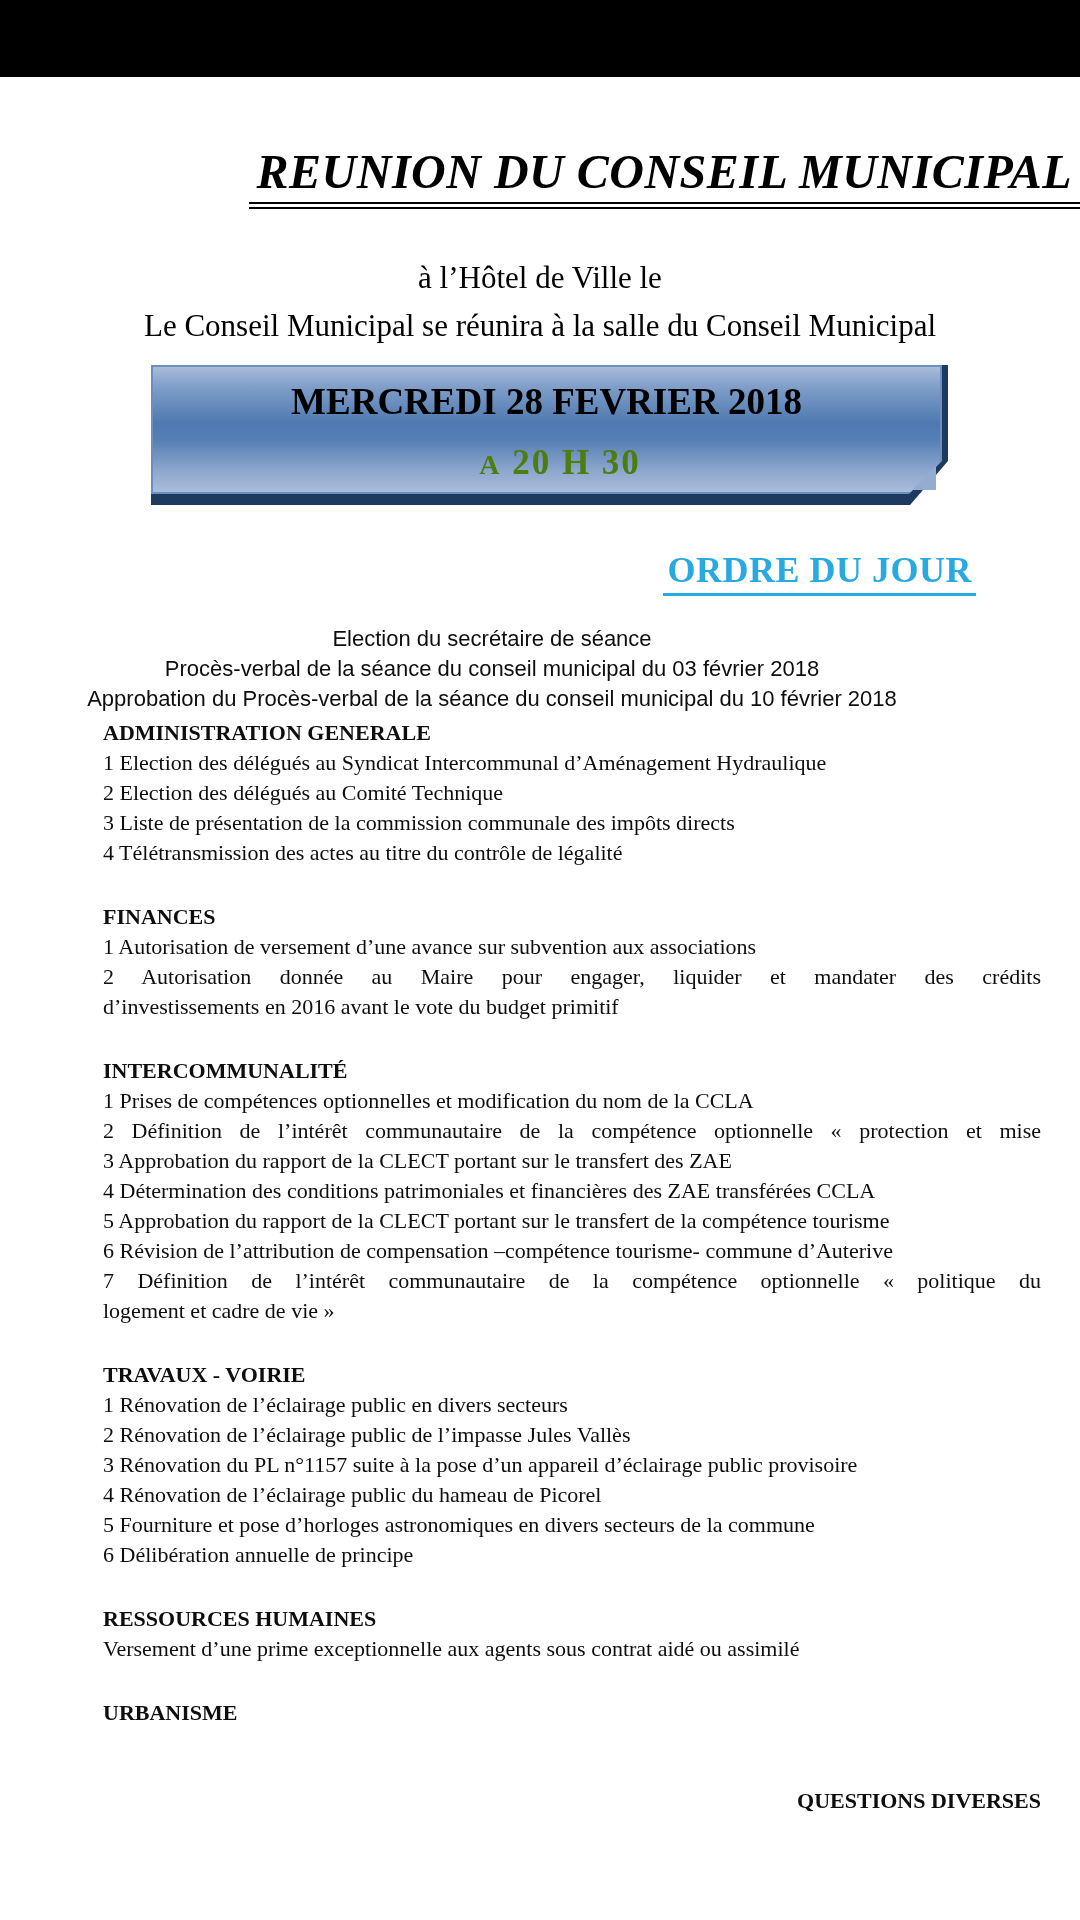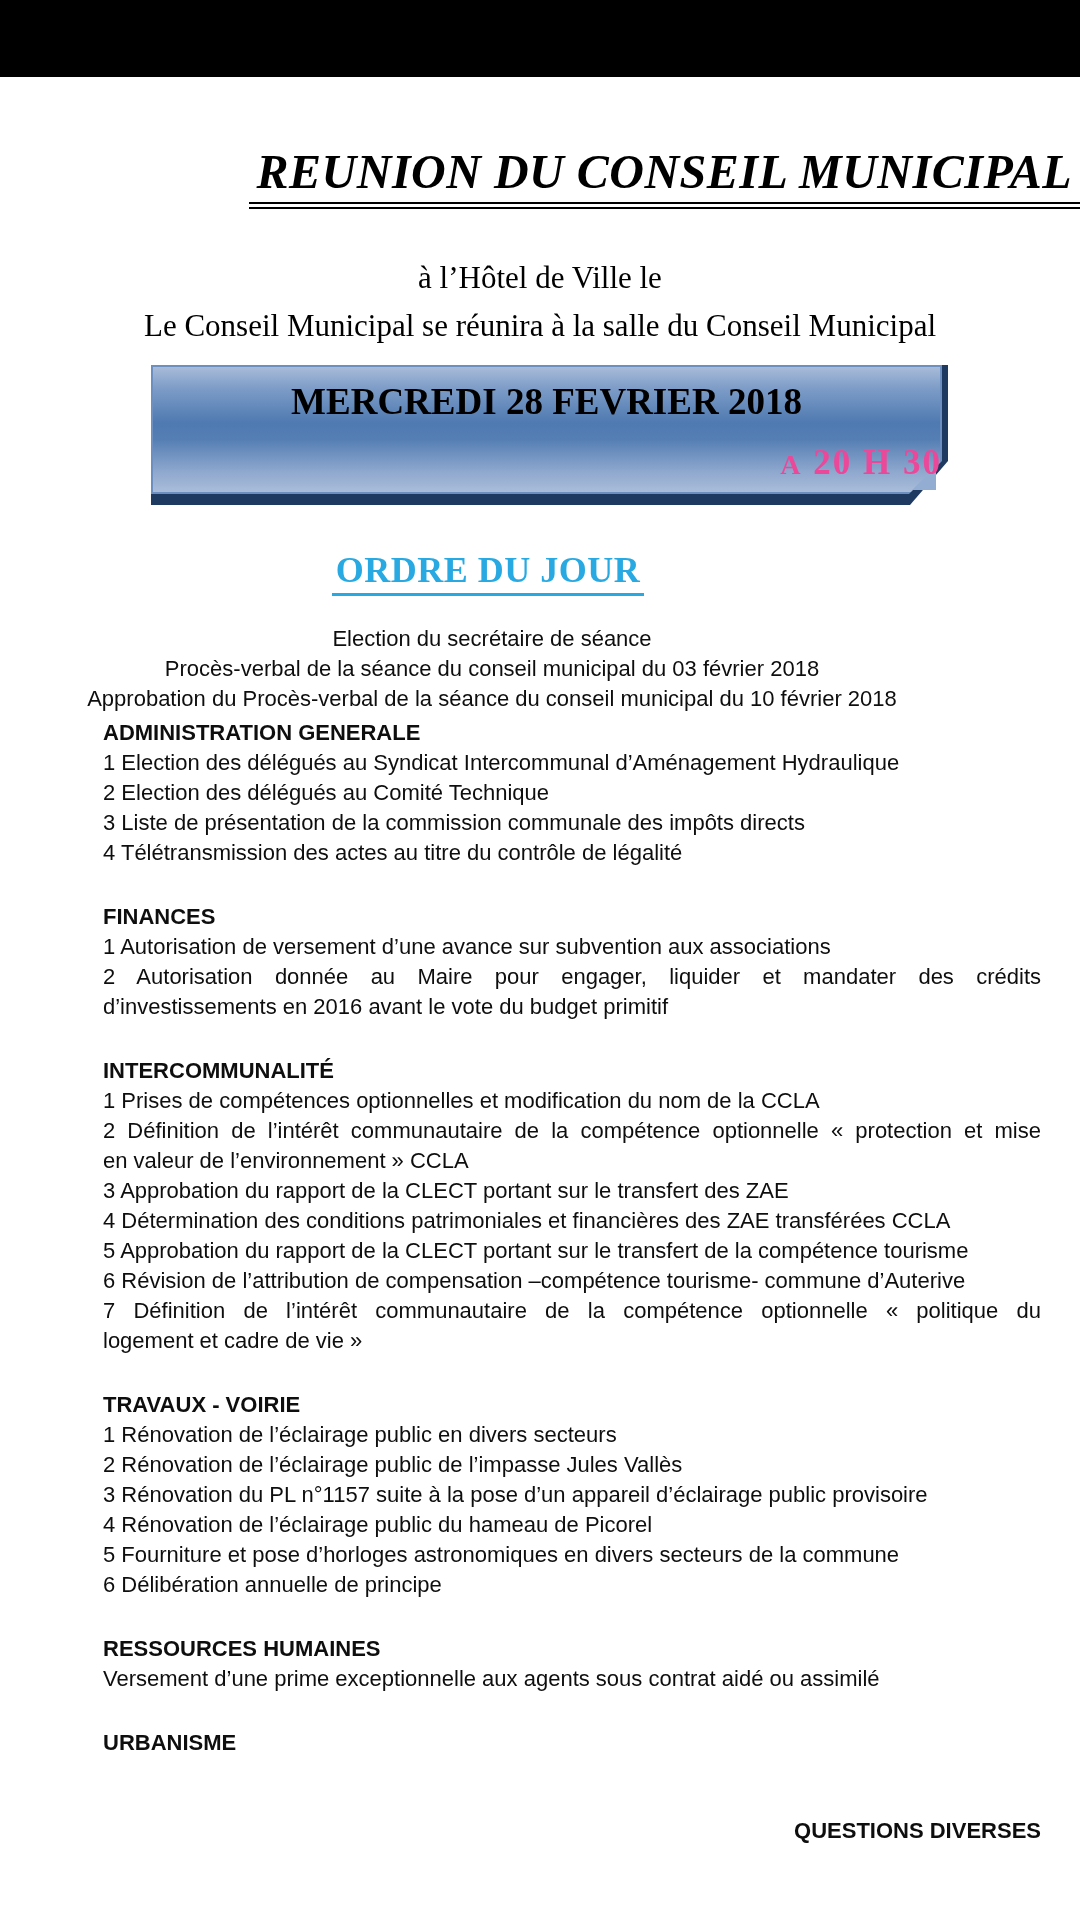--- a/index.html
+++ b/index.html
@@ -59,30 +59,30 @@
     clip-path:polygon(0 100%, 100% 0, 100% 100%);
   }
   .banner-date {
     position:absolute; left:0; right:6px; top:15px;
     text-align:center;
     font-family:"Liberation Serif", serif;
     font-weight:bold; font-size:37px; color:#000;
   }
   .banner-time {
     position:absolute; left:0; right:6px; top:78px;
-    text-align:right;
+    text-align:center;
     font-family:"Liberation Serif", serif;
-    font-weight:bold; font-size:35px; color:#ec4899;
+    font-weight:bold; font-size:35px; color:#4d7c0f;
     letter-spacing:2px;
     margin-left:27px;
   }
   
   .ordre-wrap {
     position:absolute; left:0; top:549px;
-    width:976px; text-align:center;
+    width:976px; text-align:right;
   }
   .ordre {
     display:inline-block;
     font-family:"Liberation Serif", serif;
     font-weight:bold; font-size:36px;
     letter-spacing:0.5px;
     padding:0 4px 2px 4px;
     border-bottom-style:solid;
     border-bottom-width:3px;
   }
@@ -90,21 +90,21 @@
   .preamble {
     position:absolute; left:0; top:624px;
     width:984px; text-align:center;
     font-size:22px; line-height:30px;
   }
   .agenda {
     position:absolute; left:103px; top:718px;
     width:938px;
     font-size:22px; line-height:30px;
   }
-  .section { margin-top:34px; }
+  .section { margin-top:34px;font-family:Liberation Serif, serif; }
   .section.gap-large { margin-top:58px;text-align:right; }
   .section-title { font-weight:bold; }
   .item { }
   .item.just { text-align:justify; text-align-last:justify; }
 </style>
 </head>
 <body>
 
 <div class="topbar"></div>
 
@@ -149,21 +149,20 @@
     <div class="section-title">FINANCES</div>
     <div class="item">1 Autorisation de versement d’une avance sur subvention aux associations</div>
     <div class="item just">2 Autorisation donnée au Maire pour engager, liquider et mandater des crédits</div>
     <div class="item">d’investissements en 2016 avant le vote du budget primitif</div>
   </div>
 
   <div class="section">
     <div class="section-title">INTERCOMMUNALITÉ</div>
     <div class="item">1 Prises de compétences optionnelles et modification du nom de la CCLA</div>
     <div class="item just">2 Définition de l’intérêt communautaire de la compétence optionnelle « protection et mise</div>
-    <div class="item">en valeur de l’environnement »  CCLA</div>
     <div class="item">3 Approbation du rapport de la CLECT portant sur le transfert des ZAE</div>
     <div class="item">4 Détermination des conditions patrimoniales et financières des ZAE transférées CCLA</div>
     <div class="item">5 Approbation du rapport de la CLECT portant sur le transfert de la compétence tourisme</div>
     <div class="item">6 Révision de l’attribution de compensation –compétence tourisme- commune d’Auterive</div>
     <div class="item just">7 Définition de l’intérêt communautaire de la compétence optionnelle « politique du</div>
     <div class="item">logement et cadre de vie »</div>
   </div>
 
   <div class="section">
     <div class="section-title">TRAVAUX - VOIRIE</div>

